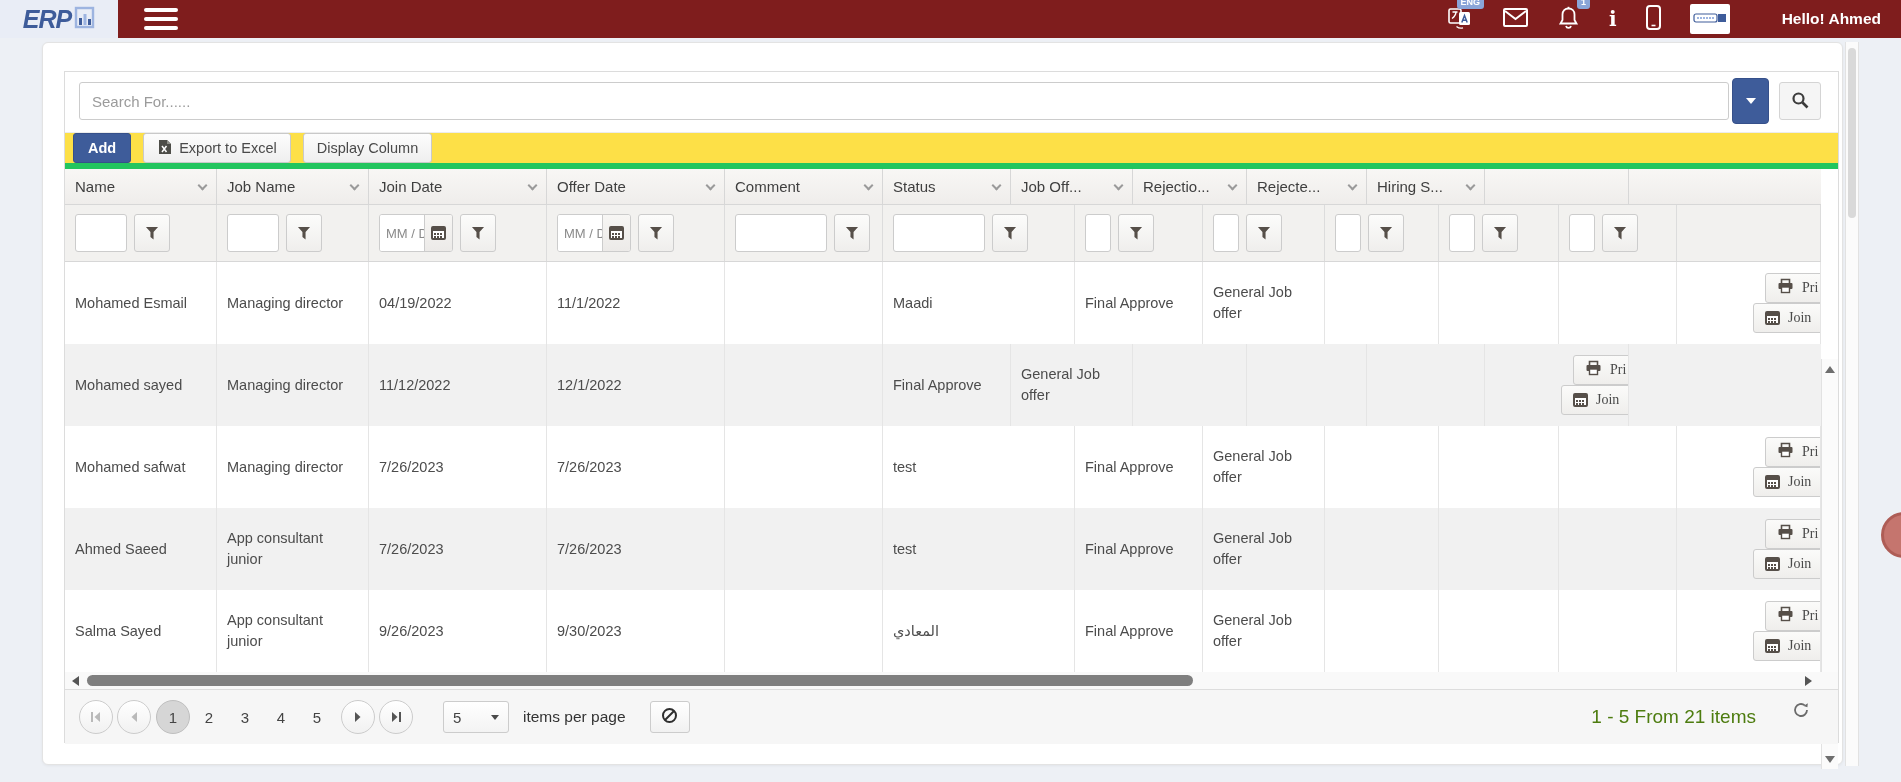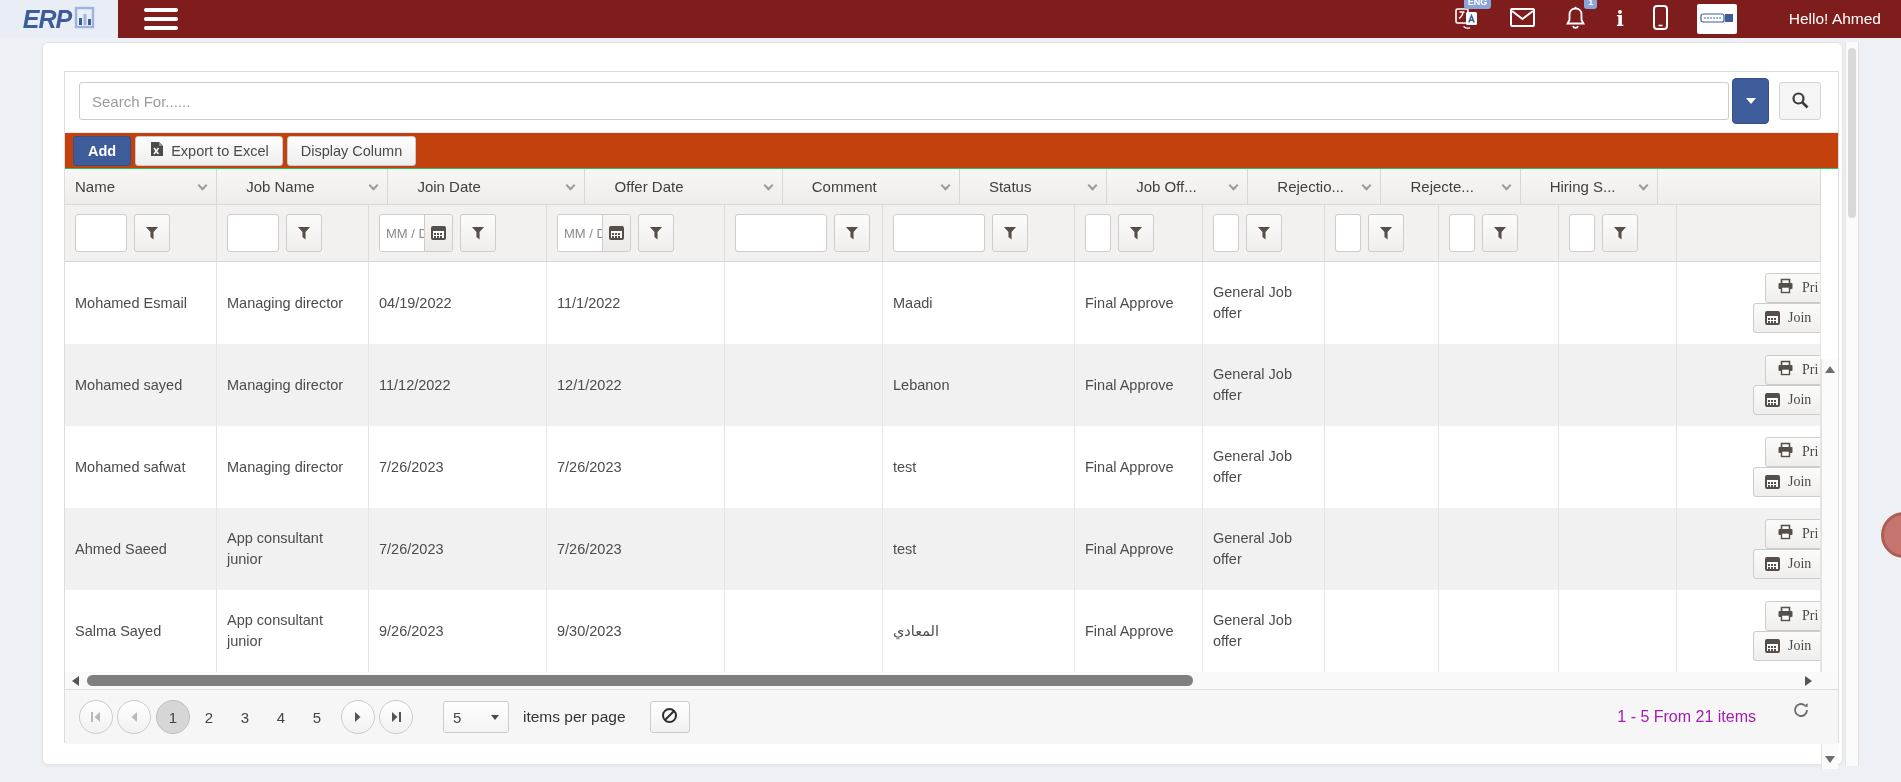--- a/index.html
+++ b/index.html
@@ -34,21 +34,21 @@
   .tb-badge {
     position:absolute; top:-9px; right:-10px;
     background:#8aa5d8; color:#fff; font-size:9px; font-weight:bold;
     padding:1px 4px; border-radius:3px; line-height:11px;
   }
   .info-glyph::before {
     content:"i"; font-family:"DejaVu Serif", serif; font-weight:bold;
     font-size:20px; color:#fff; line-height:20px;
   }
   .avatar { width:40px; height:30px; background:#fff; border-radius:2px; display:flex; align-items:center; justify-content:center; border:none; padding:0;}
-  .greeting { color:#fff; font-weight:normal; font-size:15.5px;padding-left:23px; }
+  .greeting { color:#fff; font-weight:bold; font-size:15.5px;padding-left:23px; }
 
   
   .win-scrollbar {
     position:absolute; right:42px; top:42px; bottom:16px; width:14px;
     background:#fbfbfb; border-left:1px solid #e2e2e2; border-right:1px solid #e2e2e2;
   }
   .win-scrollbar .thumb { position:absolute; top:6px; left:2px; width:8px; height:170px; background:#d9d9d9; border-radius:4px; }
   .fab {
     position:absolute; top:512px; right:-26px; width:46px; height:46px; border-radius:50%;
     background:#c5756e; border:3px solid #ae5d56; padding:0;
@@ -80,33 +80,33 @@
   .caret-down { width:0; height:0; border-left:5px solid transparent; border-right:5px solid transparent; border-top:6px solid #fff; }
   .caret-down.dark { border-top-color:#4a4a4a; border-left-width:4px; border-right-width:4px; border-top-width:5px; }
   .search-btn {
     position:absolute; left:1714px; top:10px; width:42px; height:38px;
     border:1px solid #d4d4d4; border-radius:3px; background:#f5f5f5;
     display:flex; align-items:center; justify-content:center;
   }
 
   
   .toolbar {
-    height:37px; background:#c2410c; border-top:1px solid #ececec; border-bottom:1px solid #22c55e;
-    display:flex; align-items:center; padding-left:8px; gap:4px;
+    height:37px; background:#fde047; border-top:1px solid #ececec; border-bottom:6px solid #22c55e;
+    display:flex; align-items:center; padding-left:8px; gap:12px;
   }
   .btn {
     height:30px; border:1px solid #c9c9c9; border-radius:3px;
     background:linear-gradient(#fdfdfd,#efefef); color:#4a4a4a; font-size:14.5px;
     display:inline-flex; align-items:center; gap:7px; padding:14px 13px;
   }
   .btn-add { background:#3e5c9a; color:#fff; border-color:#36508a; font-weight:bold; padding:0 14px; }
 
   
   .grid-area { position:relative; }
-  .thead { display:flex; height:36px; background:linear-gradient(#f8f7f5,#efedeb); border-bottom:1px solid #d7d7d7; width:1756px;justify-content:space-between; }
+  .thead { display:flex; height:36px; background:linear-gradient(#f8f7f5,#efedeb); border-bottom:1px solid #d7d7d7; width:1756px; }
   .th {
     position:relative; display:flex; align-items:center; padding:0 10px;
     font-size:15px; color:#3f3f3f; border-right:1px solid #d7d7d7;
   }
   .chev {
     position:absolute; right:10px; top:13px; width:7px; height:7px;
     border-right:2px solid #9a9a9a; border-bottom:2px solid #9a9a9a; transform:rotate(45deg);
   }
   .filter-row { display:flex; height:57px; background:#f2f1ef; border-bottom:1px solid #d7d7d7; align-items:center; width:1756px; }
   .fcell { height:100%; display:flex; align-items:center; padding-left:10px; gap:7px; border-right:1px solid #dcdcdc; }
@@ -186,21 +186,21 @@
   .size-select {
     margin-left:26px; width:66px; height:32px; border:1px solid #ccc; border-radius:3px;
     background:linear-gradient(#fff,#f3f3f3); display:flex; align-items:center; justify-content:space-between;
     padding:0 9px; font-size:15px; color:#444;
   }
   .items-label { margin-left:14px; font-size:15.5px; color:#333; }
   .cancel-btn {
     margin-left:24px; width:40px; height:32px; border:1px solid #ccc; border-radius:3px;
     background:linear-gradient(#fff,#f1f1f1); display:flex; align-items:center; justify-content:center;
   }
-  .pager-summary { position:absolute; right:82px; font-size:16px; color:#a21caf; }
+  .pager-summary { position:absolute; right:82px; font-size:19px; color:#4d7c0f; }
   .refresh-btn { position:absolute; right:28px; top:11px; background:none; border:none; }
 </style>
 </head>
 <body>
 
 <header class="topbar">
   <div class="logo-box">
     <span class="logo-text">ERP</span>
     <span>
       <svg width="21" height="23" viewBox="0 0 21 23">
@@ -460,21 +460,20 @@
             </button>
           </div>
         </div>
 
         <div class="tr alt">
           <div class="td c0">Mohamed sayed</div>
           <div class="td c1">Managing director</div>
           <div class="td c2">11/12/2022</div>
           <div class="td c3">12/1/2022</div>
           <div class="td c4"></div>
-          <div class="td c5">Lebanon</div>
           <div class="td c6">Final Approve</div>
           <div class="td c7">General Job offer</div>
           <div class="td c8"></div>
           <div class="td c9"></div>
           <div class="td c10"></div>
           <div class="td c11 td-actions">
             <button class="row-btn print">
               <span><svg width="17" height="16" viewBox="0 0 17 16">
                     <path d="M4.5 5V1.5h8V5" fill="none" stroke="#564f49" stroke-width="1.6"></path>
                     <rect x="1.5" y="5" width="14" height="6" rx="1" fill="#564f49"></rect>

